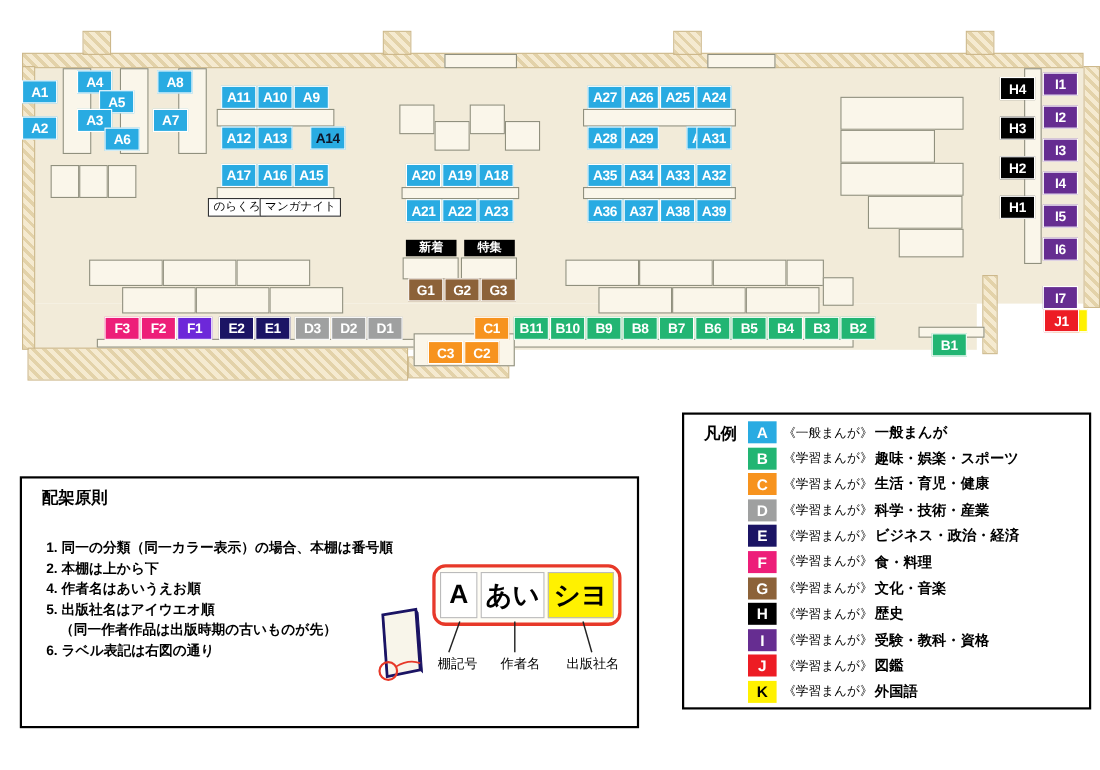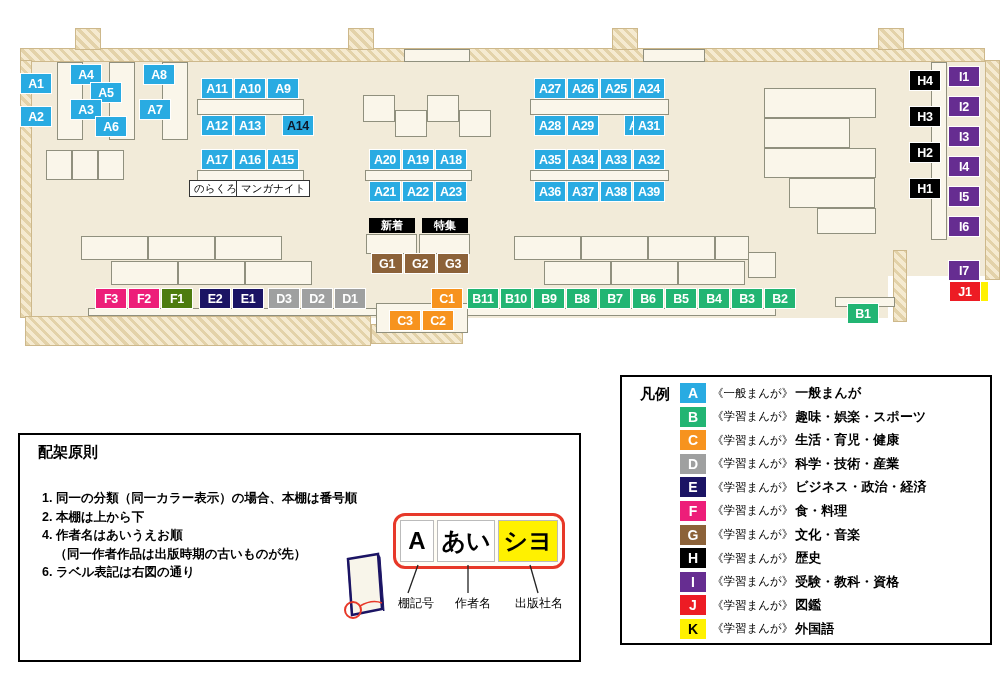--- a/index.html
+++ b/index.html
@@ -133,21 +133,21 @@
       <div class="chip" style="left: 633px; top: 149px; background: rgb(41, 171, 226); color: rgb(255, 255, 255);">A32</div>
       <div class="chip" style="left: 534px; top: 181px; background: rgb(41, 171, 226); color: rgb(255, 255, 255);">A36</div>
       <div class="chip" style="left: 567px; top: 181px; background: rgb(41, 171, 226); color: rgb(255, 255, 255);">A37</div>
       <div class="chip" style="left: 600px; top: 181px; background: rgb(41, 171, 226); color: rgb(255, 255, 255);">A38</div>
       <div class="chip" style="left: 633px; top: 181px; background: rgb(41, 171, 226); color: rgb(255, 255, 255);">A39</div>
       <div class="chip" style="left: 371px; top: 253px; background: rgb(140, 98, 57); color: rgb(255, 255, 255);">G1</div>
       <div class="chip" style="left: 404px; top: 253px; background: rgb(140, 98, 57); color: rgb(255, 255, 255);">G2</div>
       <div class="chip" style="left: 437px; top: 253px; background: rgb(140, 98, 57); color: rgb(255, 255, 255);">G3</div>
       <div class="chip" style="left: 95px; top: 288px; background: rgb(237, 30, 121); color: rgb(255, 255, 255);">F3</div>
       <div class="chip" style="left: 128px; top: 288px; background: rgb(237, 30, 121); color: rgb(255, 255, 255);">F2</div>
-      <div class="chip" style="left: 161px; top: 288px; background: #4d7c0f; color: rgb(255, 255, 255);">F1</div>
+      <div class="chip" style="left: 161px; top: 288px; background: #6d28d9; color: rgb(255, 255, 255);">F1</div>
       <div class="chip" style="left: 199px; top: 288px; background: rgb(27, 20, 100); color: rgb(255, 255, 255);">E2</div>
       <div class="chip" style="left: 232px; top: 288px; background: rgb(27, 20, 100); color: rgb(255, 255, 255);">E1</div>
       <div class="chip" style="left: 268px; top: 288px; background: rgb(159, 160, 160); color: rgb(255, 255, 255);">D3</div>
       <div class="chip" style="left: 301px; top: 288px; background: rgb(159, 160, 160); color: rgb(255, 255, 255);">D2</div>
       <div class="chip" style="left: 334px; top: 288px; background: rgb(159, 160, 160); color: rgb(255, 255, 255);">D1</div>
       <div class="chip" style="left: 431px; top: 288px; background: rgb(247, 147, 30); color: rgb(255, 255, 255);">C1</div>
       <div class="chip" style="left: 467px; top: 288px; background: rgb(34, 181, 115); color: rgb(255, 255, 255);">B11</div>
       <div class="chip" style="left: 500px; top: 288px; background: rgb(34, 181, 115); color: rgb(255, 255, 255);">B10</div>
       <div class="chip" style="left: 533px; top: 288px; background: rgb(34, 181, 115); color: rgb(255, 255, 255);">B9</div>
       <div class="chip" style="left: 566px; top: 288px; background: rgb(34, 181, 115); color: rgb(255, 255, 255);">B8</div>
@@ -174,21 +174,21 @@
       <div class="chip" style="left: 957px; top: 281px; background: rgb(255, 241, 0); color: rgb(0, 0, 0);">K1</div>
       <div class="chip" style="left: 949px; top: 281px; background: rgb(237, 28, 36); color: rgb(255, 255, 255);">J1</div>
       <div class="tag" style="left: 189px; top: 180px;">のらくろ</div>
       <div class="tag" style="left: 236px; top: 180px;">マンガナイト</div>
       <div class="btag" style="left: 369px; top: 218px;">新着</div>
       <div class="btag" style="left: 422px; top: 218px;">特集</div>
     </div>
 
   <div class="panel principles">
     <div class="p-title">配架原則</div>
-    <div class="p-rules"><div>1. 同一の分類（同一カラー表示）の場合、本棚は番号順</div><div>2. 本棚は上から下</div><div>4. 作者名はあいうえお順</div><div>　（同一作者作品は出版時期の古いものが先）</div><div>6. ラベル表記は右図の通り</div></div>
+    <div class="p-rules"><div>1. 同一の分類（同一カラー表示）の場合、本棚は番号順</div><div>2. 本棚は上から下</div><div>4. 作者名はあいうえお順</div><div>5. 出版社名はアイウエオ順</div><div>　（同一作者作品は出版時期の古いものが先）</div><div>6. ラベル表記は右図の通り</div></div>
 
     <div class="book-wrap">
       <svg width="50" height="72" viewBox="0 0 50 72">
         <path d="M10 8 L40 3 L44 58 L14 64 Z" fill="#f8f5ea" stroke="#1b1464" stroke-width="2.5"></path>
         <path d="M10 8 L14 64" fill="none" stroke="#1b1464" stroke-width="1.5"></path>
         <path d="M40 3 L42 6 L46 60 L44 58" fill="#1b1464" stroke="#1b1464" stroke-width="1"></path>
         <circle cx="15" cy="59" r="8" fill="none" stroke="#e73828" stroke-width="2"></circle>
         <path d="M22 55 Q34 48 44 52" fill="none" stroke="#e73828" stroke-width="1.5"></path>
       </svg>
     </div>

